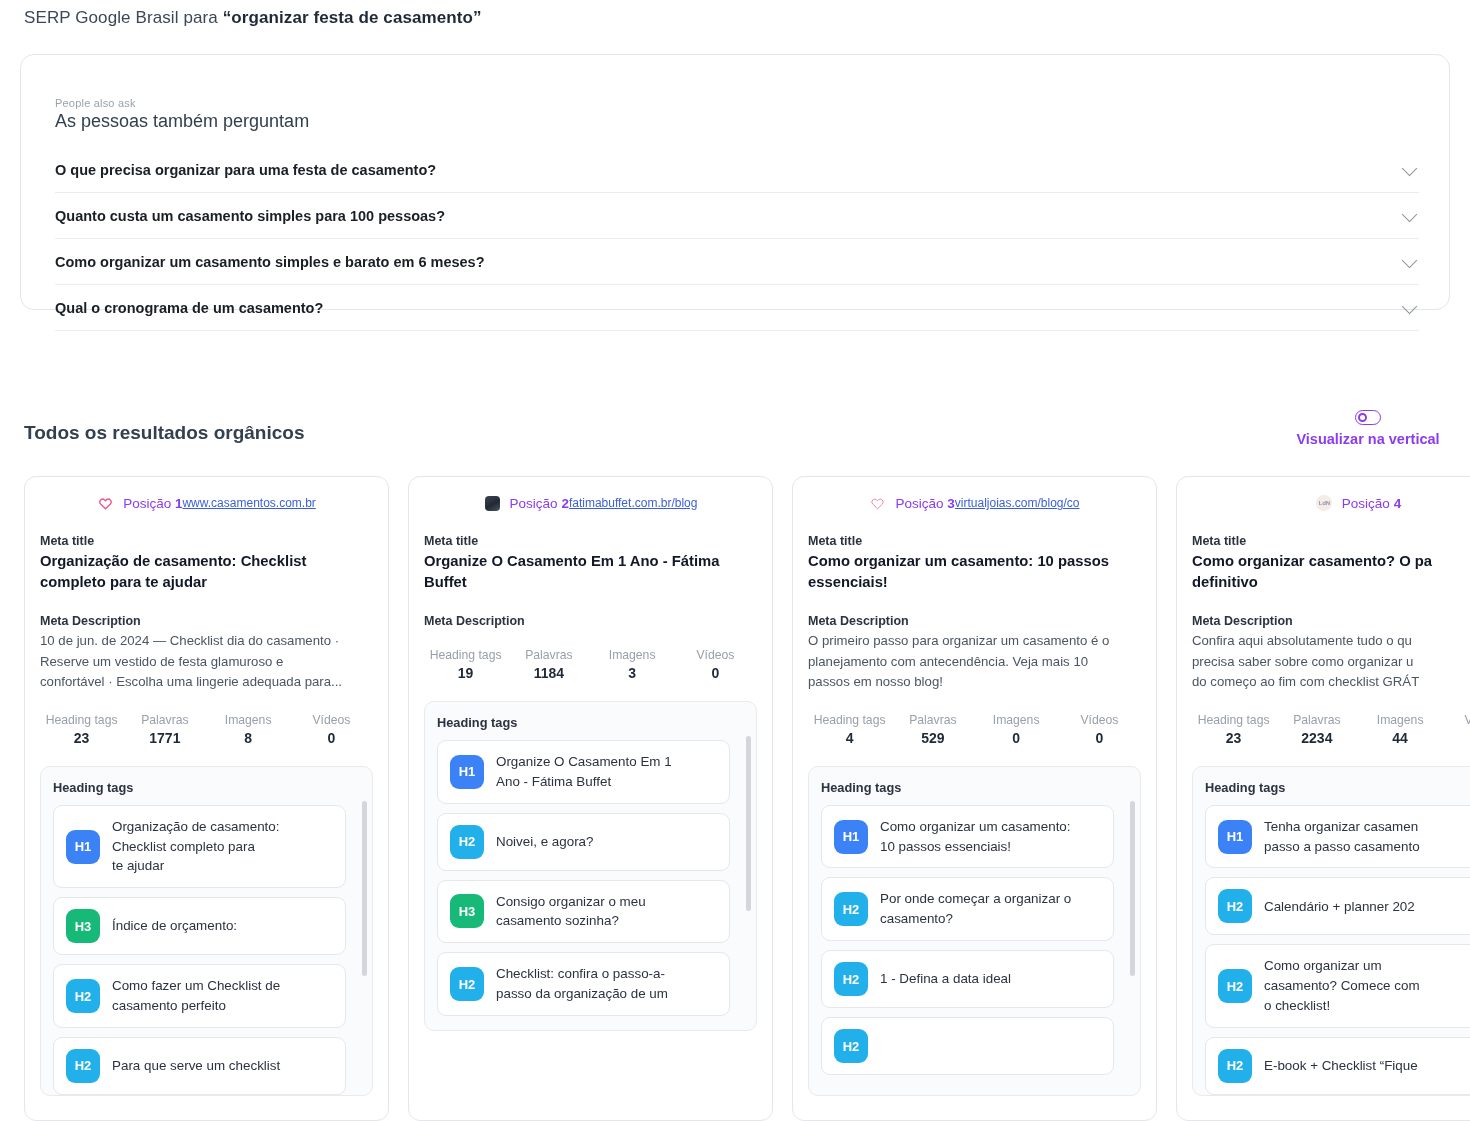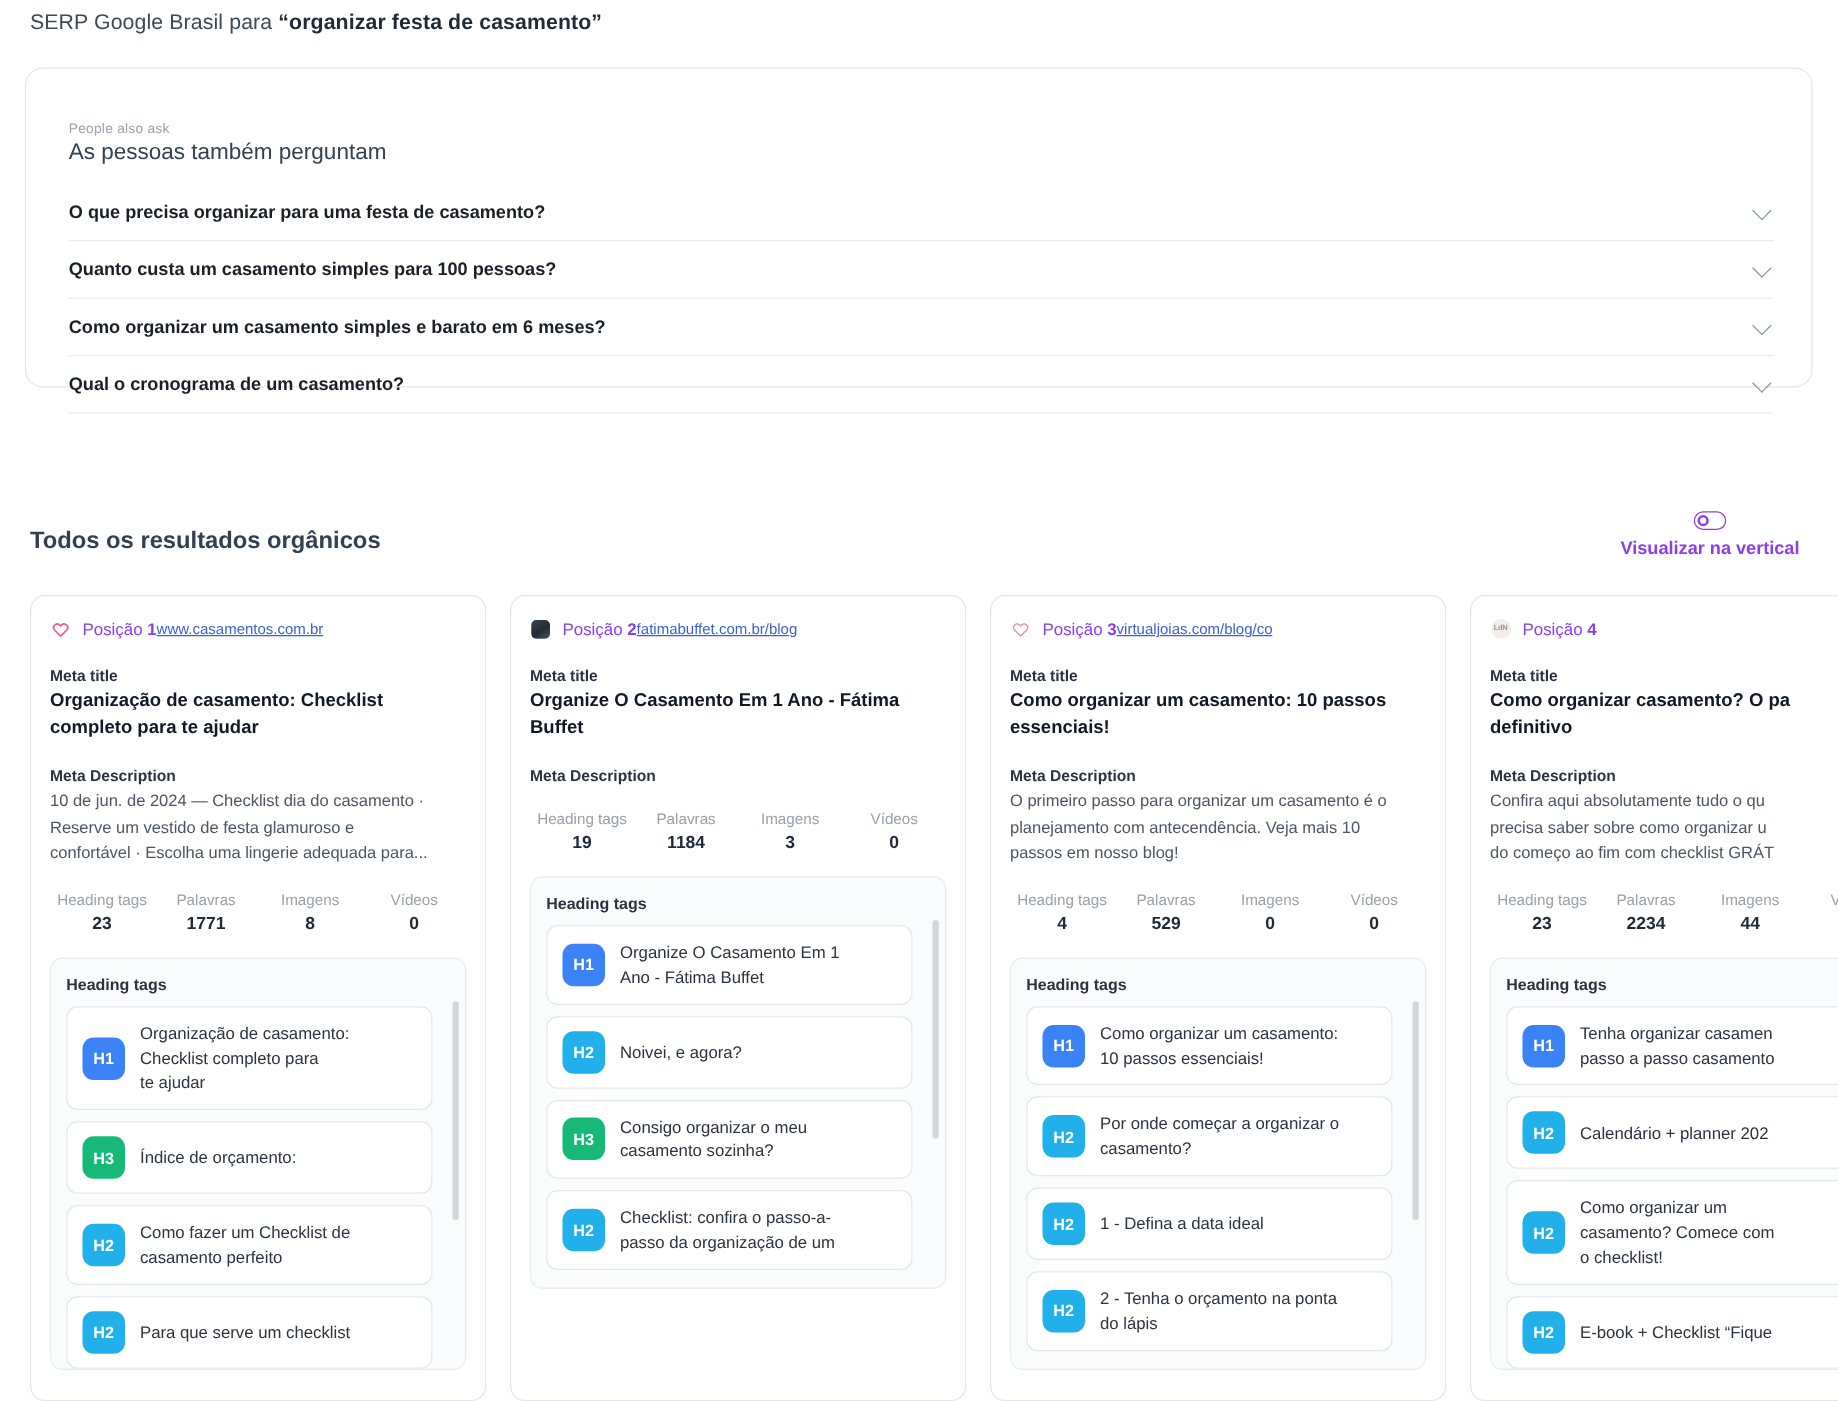--- a/index.html
+++ b/index.html
@@ -146,21 +146,21 @@
     border: 1px solid #e3e6ea;
     border-radius: 12px;
     padding: 16px 15px 0 15px;
     overflow: hidden;
     position: relative;
   }
 
   .card-head {
     display: flex;
     align-items: center;
-    justify-content: flex-start;
+    justify-content: center;
     height: 20px;
   }
   .pos-group { display: flex; align-items: center; gap: 9px; }
   .favicon {
     width: 17px; height: 17px;
     display: flex; align-items: center; justify-content: center;
     flex: 0 0 17px;
   }
   .fav-heart-pink svg { width: 15px; height: 15px; }
   .fav-square {
@@ -545,24 +545,20 @@
             </span>
           </div>
           <div class="ht-item">
             <span class="ht-badge" style="background:#22b0eb">H2</span>
             <span class="ht-text">
               <span>1 - Defina a data ideal</span>
             </span>
           </div>
           <div class="ht-item">
             <span class="ht-badge" style="background:#22b0eb">H2</span>
-            <span class="ht-text">
-              <span>2 - Tenha o orçamento na ponta</span>
-              <span>do lápis</span>
-            </span>
           </div>
         </div>
         <div class="ht-scroll"></div>
       </div>
     </article>
     <article class="card">
       <div class="card-head">
         <span class="pos-group">
           <span class="favicon">
             <span class="fav-circle-initials">LdN</span>

